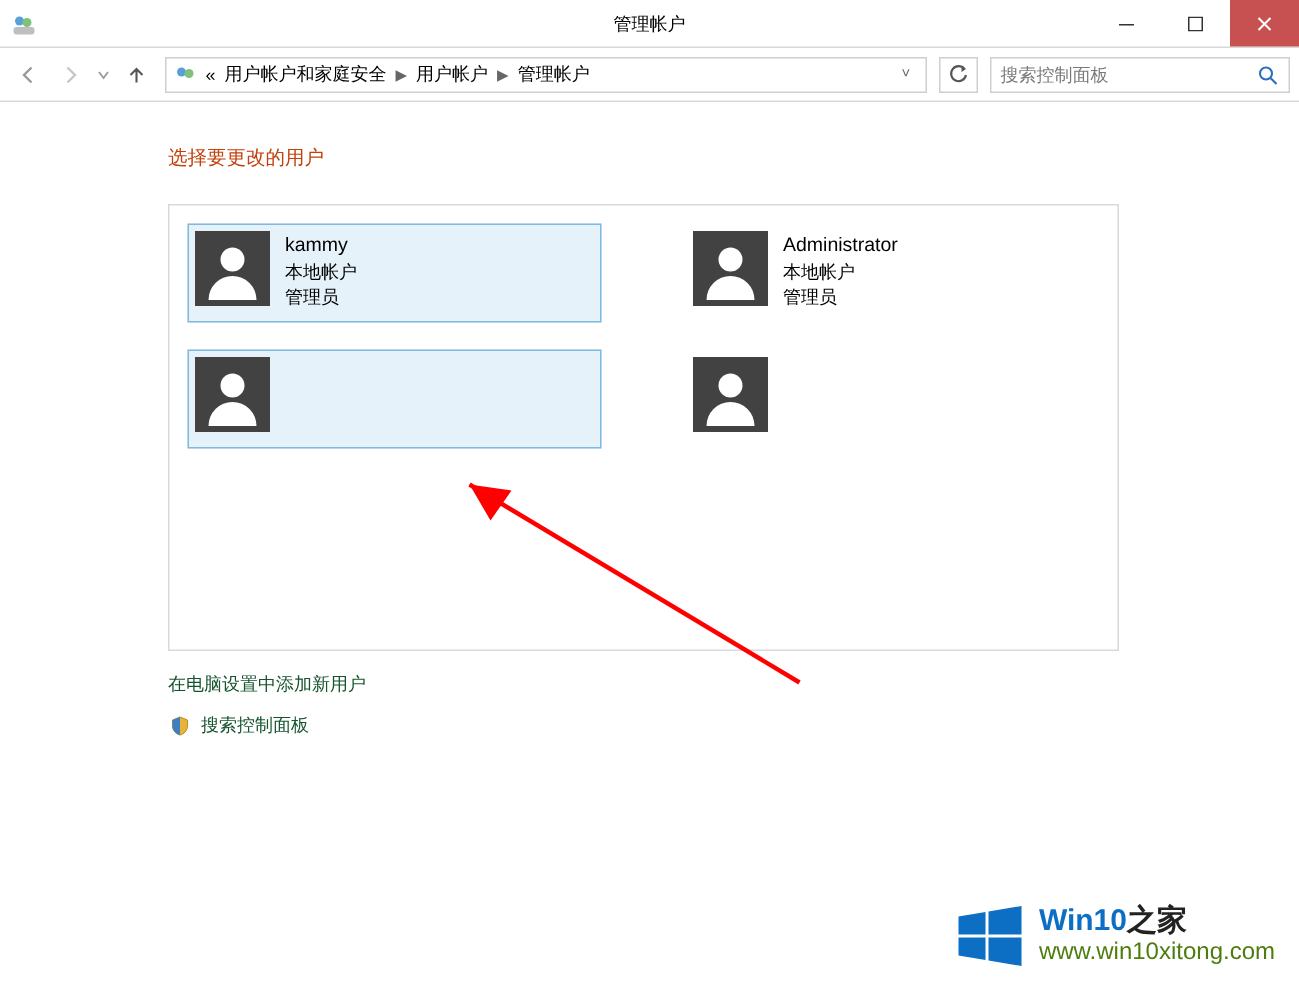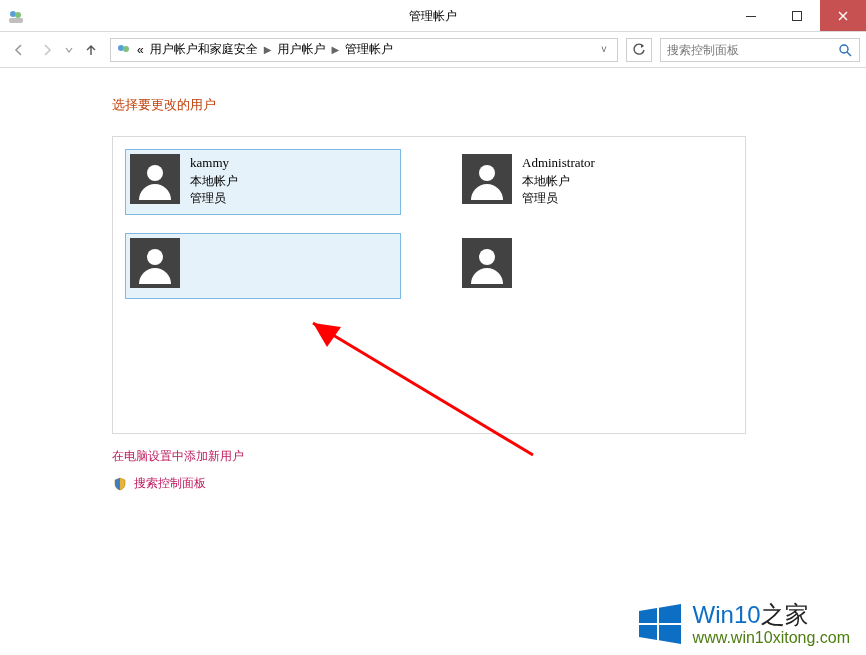--- a/index.html
+++ b/index.html
@@ -182,21 +182,21 @@
     background: #e6f2fa;
     border: 1px solid #7fb8e0;
   }
   .avatar {
     width: 50px; height: 50px;
     background: #424242;
     display:flex; align-items:center; justify-content:center;
     flex: none;
   }
   .avatar svg { display:block; }
-  .acct-text { line-height: 1.45; padding-top: 0px; font-family: Liberation Serif, serif; }
+  .acct-text { line-height: 1.45; padding-top: 0px; }
   .acct-name { font-size: 13px; }
   .acct-line { font-size: 12px; }
 
   .blurred {
     filter: blur(3px);
     color: #555;
   }
 
   
   .arrow-wrap {
@@ -206,21 +206,21 @@
     pointer-events: none;
   }
 
   .links {
     margin-top: 14px;
   }
   .link {
     display: flex;
     align-items: center;
     gap: 6px;
-    color: #be185d;
+    color: #14532d;
     font-size: 12px;
     margin-bottom: 10px;
     cursor: pointer;
     width: fit-content;
   }
   .shield-icon {
     width: 16px; height:16px;
     display:flex; align-items:center; justify-content:center;
   }
 
@@ -228,21 +228,21 @@
   .watermark {
     position: absolute;
     right: 16px;
     bottom: 8px;
     display: flex;
     align-items: center;
     gap: 10px;
   }
   .wm-logo svg { display:block; }
   .wm-text { line-height:1.15; }
-  .wm-title { font-size: 24px; font-weight: 400; color:#222; white-space: nowrap;}
+  .wm-title { font-size: 20px; font-weight: 700; color:#222; white-space: nowrap;}
   .wm-title .blue { color:#0d6fc4; }
   .wm-url { font-size: 16px; color:#4d7c0f; }
 </style>
 </head>
 <body>
 
 <div class="titlebar">
   <div class="titlebar-icon">
     <svg width="16" height="16" viewBox="0 0 16 16">
       <circle cx="5" cy="6" r="3" fill="#5aa0d8"></circle>

